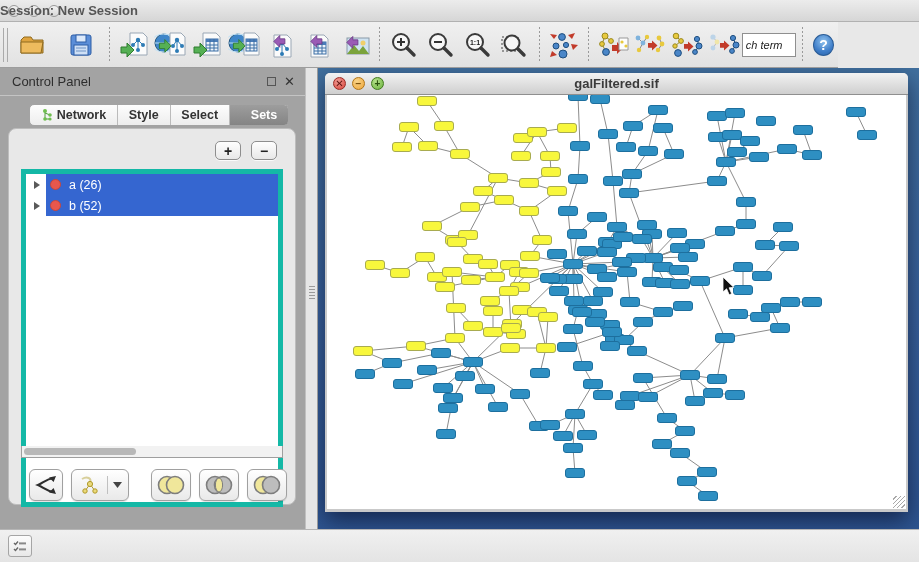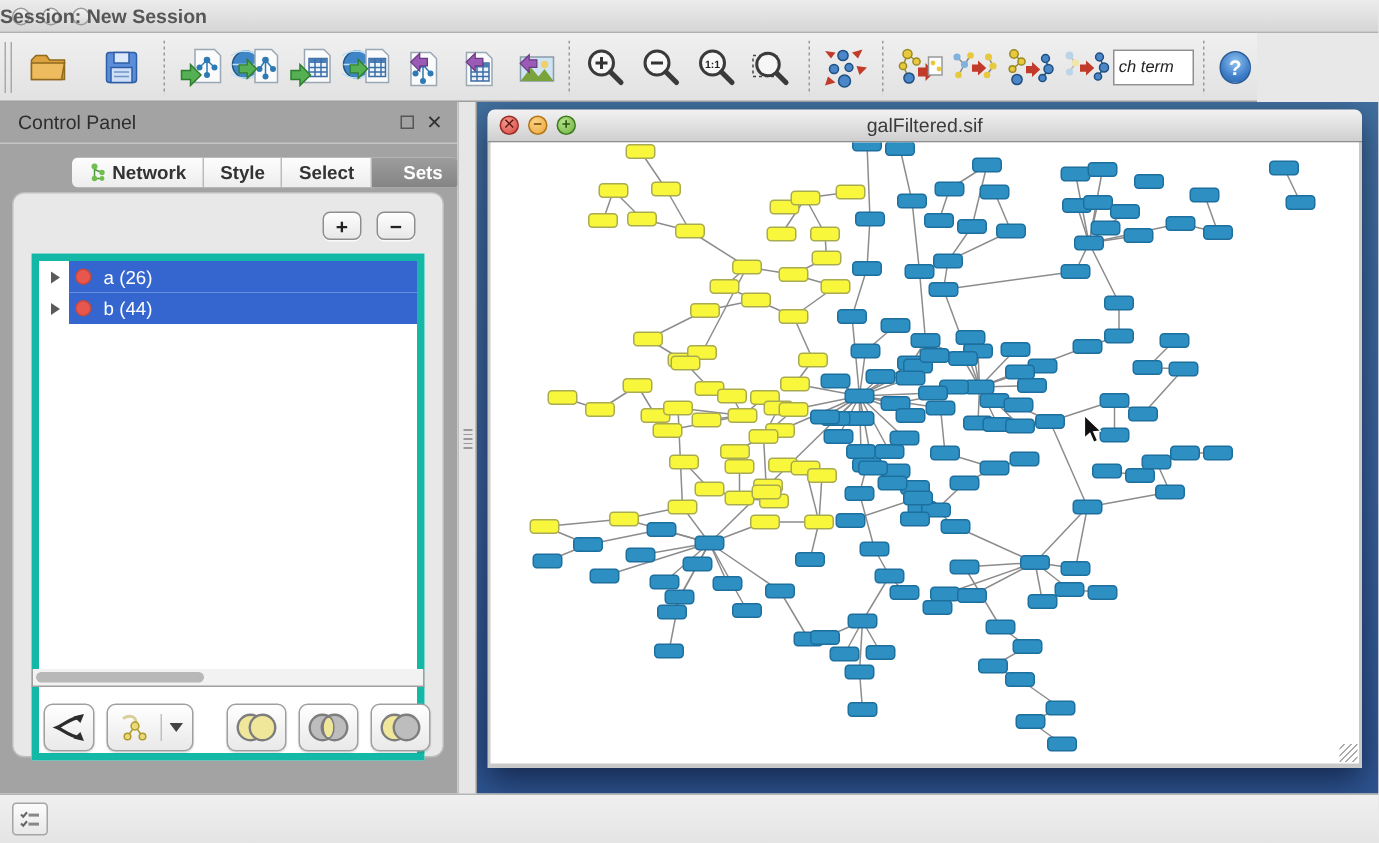--- a/index.html
+++ b/index.html
@@ -39,23 +39,23 @@
   .content { position:absolute; left:0; top:68px; width:919px; height:461px; }
 
   
   .cpanel { position:absolute; left:0; top:0; width:305px; height:461px; background:#a3a3a3; }
   .cp-head { height:28px; display:flex; align-items:center; border-bottom:1px solid #c4c4c4; }
   .cp-title { margin-left:12px; font-size:13px; color:#2d2d2d; }
   .cp-headbtns { margin-left:auto; margin-right:10px; display:flex; gap:8px; align-items:center; color:#444; }
   .cp-float { width:9px; height:9px; border:1.5px solid #555; }
   .cp-close { font-size:13px; font-weight:bold; color:#333; line-height:1; }
 
-  .tabs { display:flex; margin:8px 0 0 47px; width:260px; height:22px;
+  .tabs { display:flex; margin:8px 0 0 29px; width:260px; height:22px;
     border:1px solid #a3a3a3; border-radius:5px; overflow:hidden;
-    background:linear-gradient(#fdfdfd,#ededed);justify-content:center; }
+    background:linear-gradient(#fdfdfd,#ededed); }
   .tab { flex:1 1 auto; display:flex; align-items:center; justify-content:center;
     font-size:12.5px; font-weight:bold; color:#333; border-right:1px solid #bbb; gap:4px; padding:0 8px; }
   .tab:last-child { border-right:none; }
   .tab.active { background:linear-gradient(#9d9d9d,#848484); color:#fff;padding-left:18px; }
 
   .groupbox { position:absolute; left:8px; top:60px; width:288px; height:377px;
     border:1px solid #bdbdbd; border-radius:8px; background:#e8e8e8; }
   .pm-row { position:absolute; right:18px; top:12px; display:flex; gap:10px; }
   .pm-btn { width:26px; height:19px; border:1px solid #8e8e8e; border-radius:5px;
     background:linear-gradient(#fefefe,#e8e8e8); font-weight:bold; font-size:14px;
@@ -96,21 +96,21 @@
   .nw-title { height:22px; border-radius:5px 5px 0 0;
     background:linear-gradient(#f2f2f2,#cfcfcf); border-bottom:1px solid #8f8f8f;
     display:flex; align-items:center; position:relative; }
   .nw-btns { display:flex; gap:6px; margin-left:8px; }
   .nwb { width:13px; height:13px; border-radius:50%; display:flex; align-items:center;
     justify-content:center; font-size:10px; font-weight:bold; line-height:1; }
   .nwb.close { background:radial-gradient(circle at 35% 30%, #f09a92, #d8453c); border:1px solid #9c2b24; color:#5c120e; }
   .nwb.min   { background:radial-gradient(circle at 35% 30%, #f8d388, #efa73a); border:1px solid #b27414; color:#7a4e08; }
   .nwb.max   { background:radial-gradient(circle at 35% 30%, #b4e08a, #6db33f); border:1px solid #3f7a1c; color:#2b5410; }
   .nw-text { position:absolute; left:0; right:0; text-align:center; font-size:13px;
-    font-weight:normal; color:#3a3a3a; }
+    font-weight:bold; color:#3a3a3a; }
   .nw-canvas { position:absolute; left:2px; top:22px; width:579px; height:414px; background:#fff; }
   .grip { position:absolute; right:1px; bottom:1px; width:12px; height:12px;
     background:repeating-linear-gradient(135deg, transparent 0 2px, #a9a9a9 2px 3px); }
 
   .cursor { position:absolute; left:404px; top:209px; width:12px; height:19px; z-index:5; }
 
   
   .statusbar { position:absolute; left:0; top:529px; width:919px; height:33px;
     background:linear-gradient(#f0f0f0,#e4e4e4); border-top:1px solid #b5b5b5; }
   .sb-left { position:absolute; left:8px; top:5px; width:24px; height:22px;
@@ -438,21 +438,21 @@
         <div class="setrow">
           <div class="rowsel"></div>
           <span class="tri"></span>
           <span class="dot"></span>
           <span class="lbl">a (26)</span>
         </div>
         <div class="setrow">
           <div class="rowsel"></div>
           <span class="tri"></span>
           <span class="dot"></span>
-          <span class="lbl">b (44)</span>
+          <span class="lbl">b (52)</span>
         </div>
       </div>
       <div class="hscroll">
         <div class="hthumb"></div>
       </div>
 
       <div class="cp-btnrow">
         <div class="cbtn" style="left:20px; width:34px;">
           <svg width="22" height="20" viewBox="0 0 22 20">
             <path d="M19 3 C11 4 8 8 3 10 C8 12 11 16 19 17" fill="none" stroke="#2d2d2d" stroke-width="2.2"></path>

